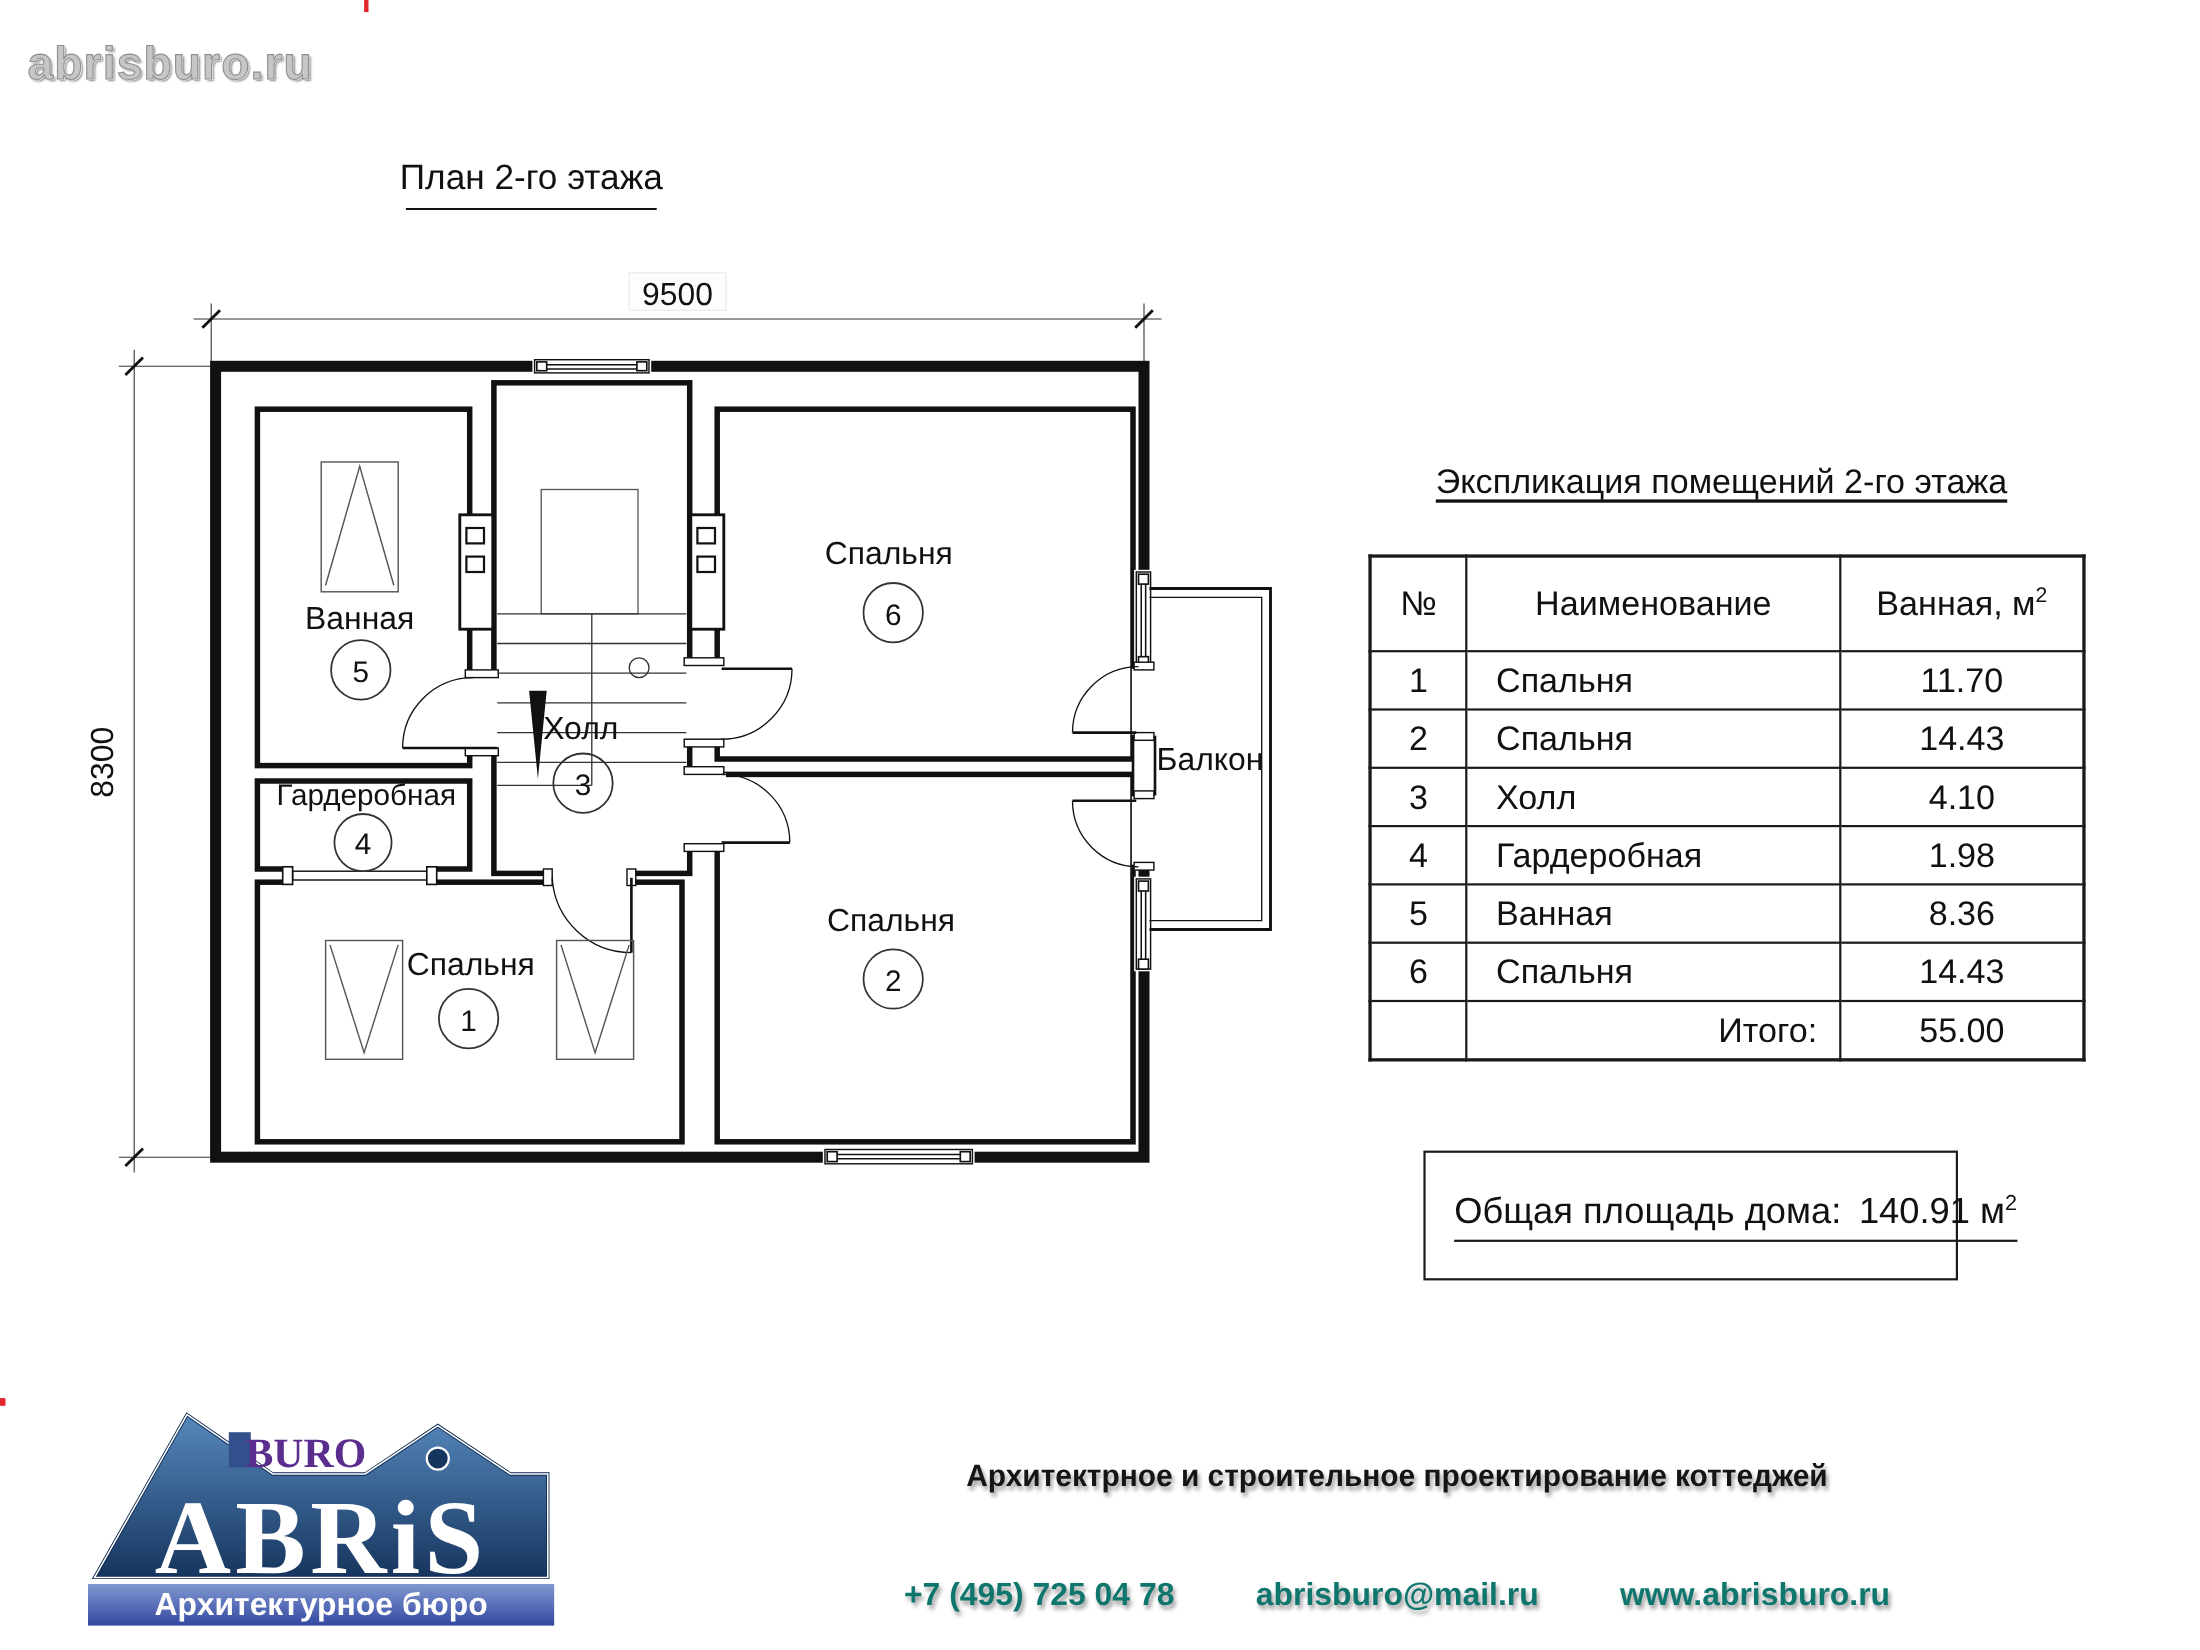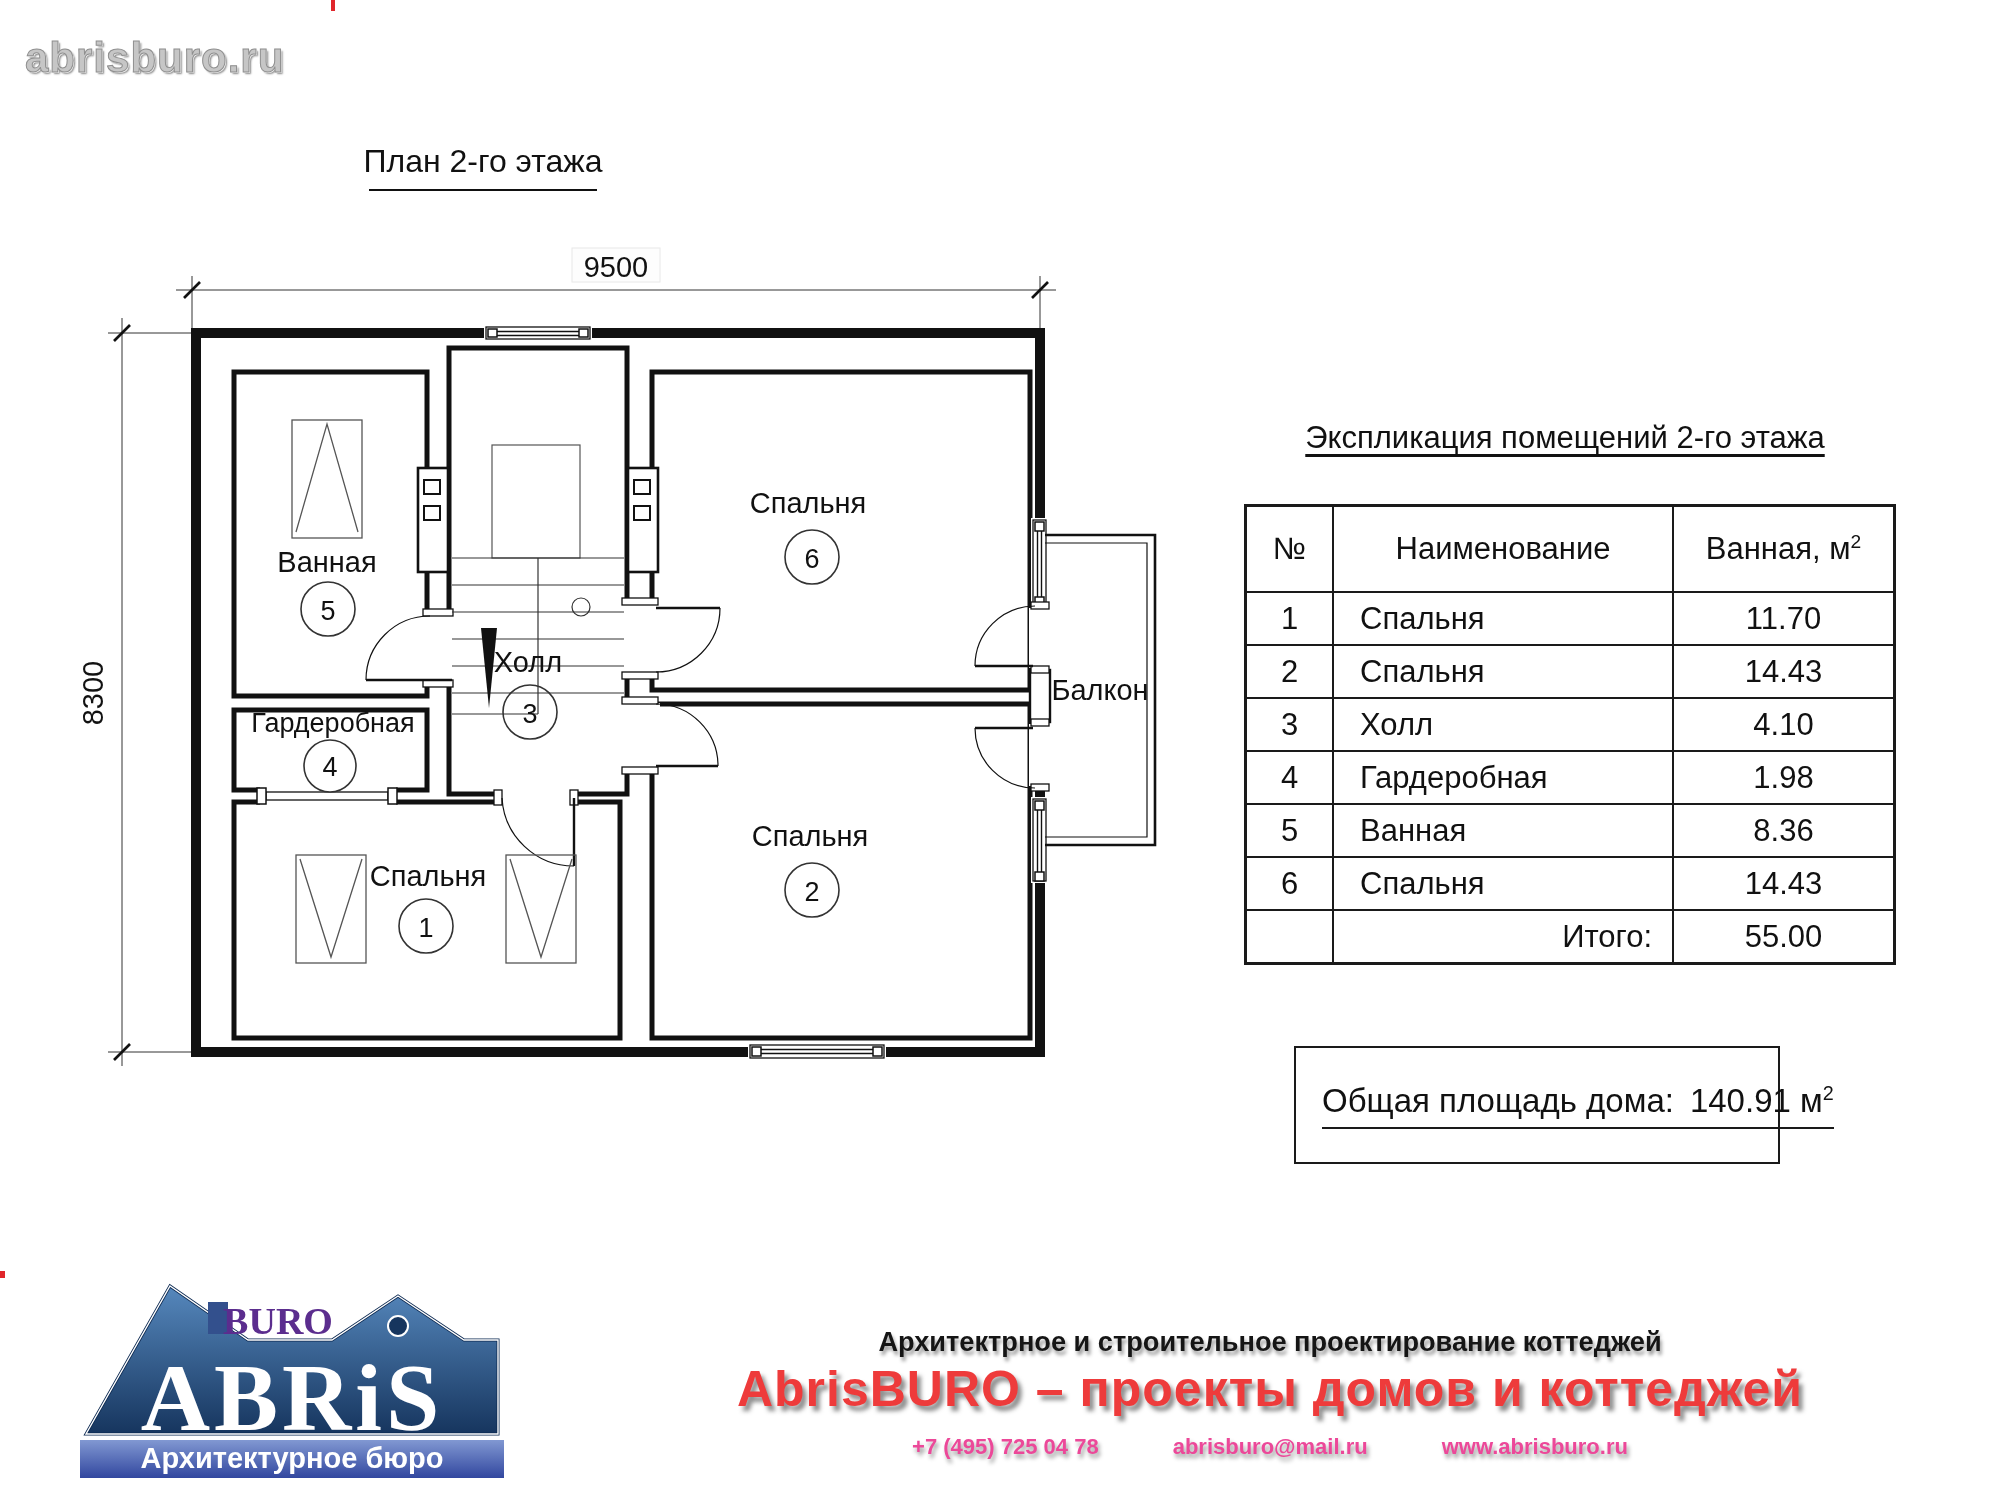--- a/index.html
+++ b/index.html
@@ -47,21 +47,21 @@
   .summary-box .u{border-bottom:2px solid #1a1a1a;padding-bottom:7px;white-space:nowrap;}
   .summary-box .val{margin-left:16px;}
   .summary-box sup{font-size:60%;}
   
   .logo{position:absolute;left:80px;top:1282px;width:424px;height:196px;}
   .foot-line{position:absolute;left:560px;width:1420px;text-align:center;white-space:nowrap;}
   .tagline{top:1326px;font-size:28px;font-weight:700;color:#151515;
     text-shadow:2px 4px 4px rgba(0,0,0,0.40);letter-spacing:0px;transform:scaleX(0.97);}
   .headline{top:1360px;font-size:50px;font-weight:700;color:#ee3b3b;letter-spacing:1px;
     text-shadow:4px 5px 4px rgba(50,50,50,0.55);}
-  .contacts{top:1434px;font-size:22px;font-weight:700;color:#ec4899;
+  .contacts{top:1434px;font-size:29px;font-weight:700;color:#0f766e;
     text-shadow:2px 4px 4px rgba(0,0,0,0.40);display:flex;justify-content:center;gap:74px;}
 </style>
 </head>
 <body>
 
 <div class="page">
 
   <div class="watermark">abrisburo.ru</div>
   <div class="red-dash top"></div>
   <div class="red-dash left"></div>
@@ -339,20 +339,19 @@
       <rect x="128" y="20" width="20" height="32" fill="#33508d"></rect>
       <circle cx="318" cy="44" r="10" fill="#16355e" stroke="#ffffff" stroke-width="2"></circle>
     </g>
     <text x="198" y="52" font-family="Liberation Serif, DejaVu Serif, serif" font-size="38" font-weight="700" fill="#5b2d8e" text-anchor="middle">BURO</text>
     <text x="212" y="148" font-family="Liberation Serif, DejaVu Serif, serif" font-size="96" font-weight="700" fill="#ffffff" text-anchor="middle" letter-spacing="4">ABRiS</text>
     <rect x="0" y="158" width="424" height="38" fill="url(#gBand)"></rect>
     <text x="212" y="186" font-size="29" font-weight="600" fill="#ffffff" text-anchor="middle">Архитектурное бюро</text>
   </svg>
 
   <div class="foot-line tagline">Архитектрное и строительное проектирование коттеджей</div>
-  <div class="foot-line headline">AbrisBURO – проекты домов и коттеджей</div>
   <div class="foot-line contacts">
     <span>+7 (495) 725 04 78</span>
     <span>abrisburo@mail.ru</span>
     <span>www.abrisburo.ru</span>
   </div>
 
 </div>
 
 </body></html>

